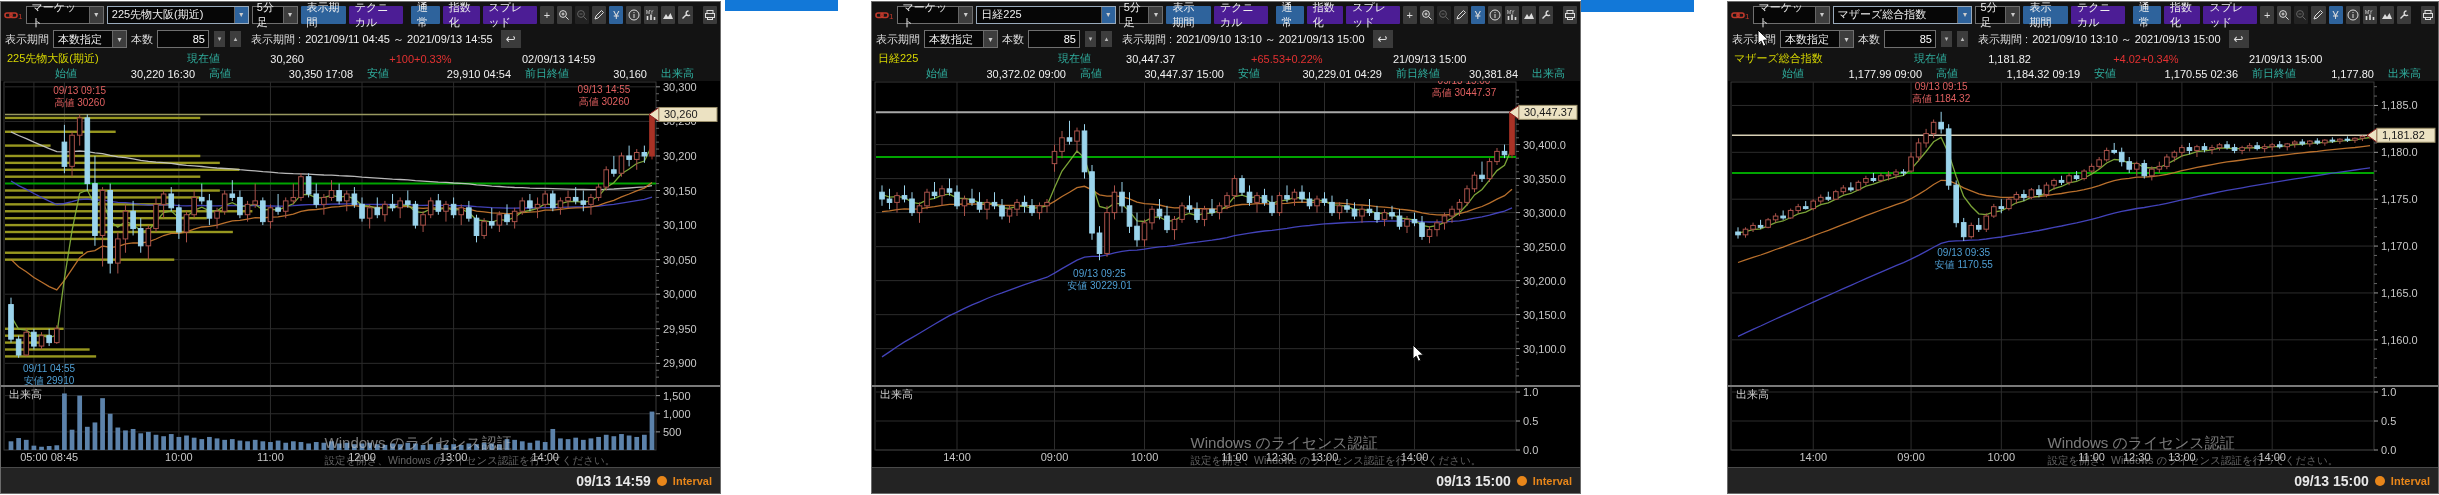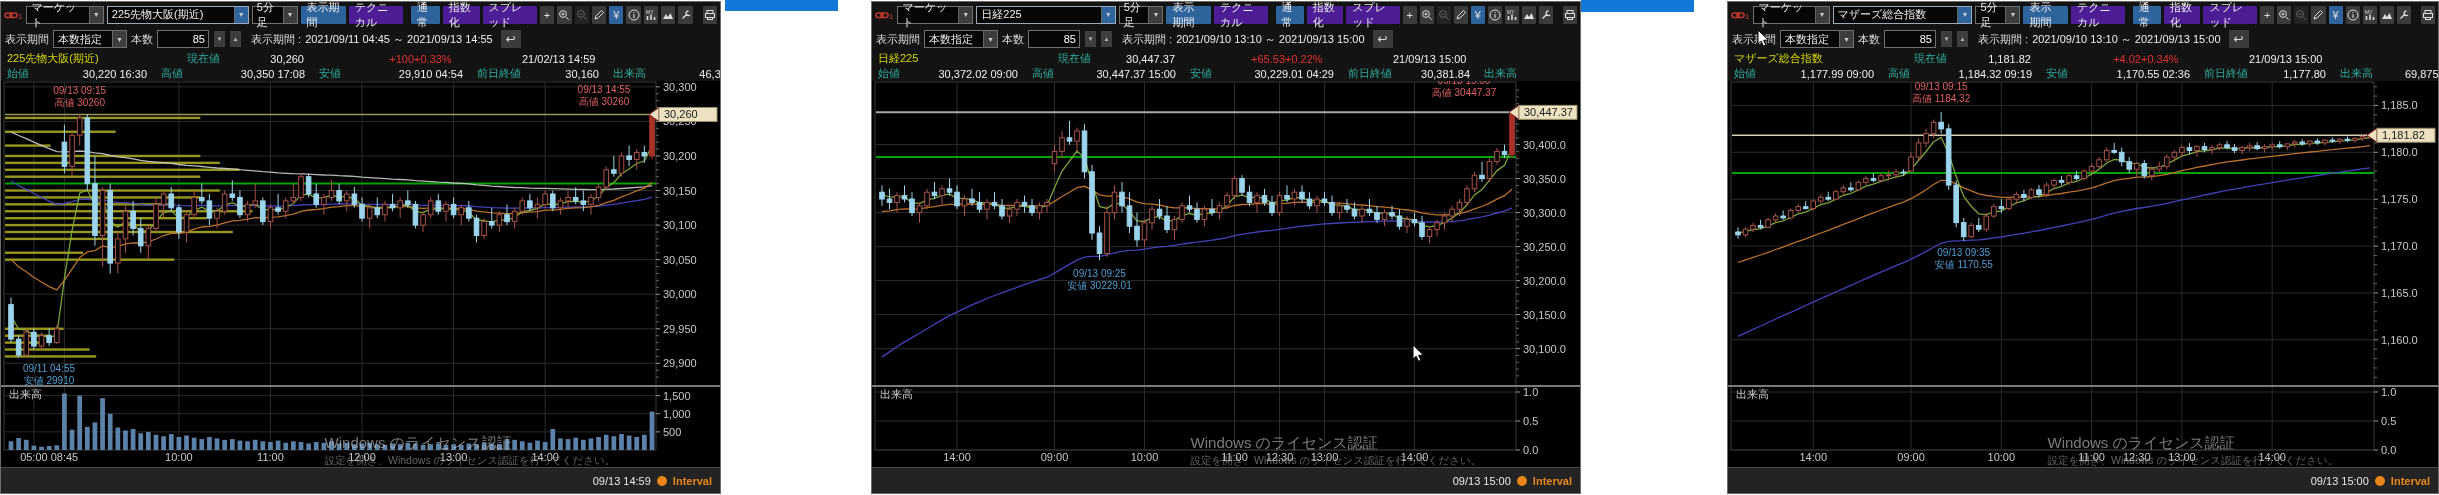--- a/index.html
+++ b/index.html
@@ -27,29 +27,29 @@
   .rangetxt{color:#eee;font-size:11px;}
   .resetbtn{width:20px;height:18px;background:#3b3b3b;color:#ddd;display:flex;align-items:center;justify-content:center;font-size:12px;margin-left:4px;}
   .ttl{color:#d6d600;flex:0 0 180px;}
   .teal{color:#2fae9e;}
   .red{color:#e23131;}
   .wht{color:#f0f0f0;}
   .r3 .pr{flex:0 0 84px;text-align:right;}
   .r3 .chg{flex:0 0 110px;text-align:right;}
   .r3 .pct{flex:0 0 92px;text-align:left;}
   .r3 .dt{margin-left:16px;}
-  .r4 .lab{flex:0 0 44px;}
+  .r4 .lab{flex:0 0 44px;margin-left:48px;}
   .r4 .lab.wide{flex:0 0 58px;}
   .r4 .val{text-align:right;color:#f0f0f0;}
   .license{position:absolute;color:rgba(195,195,195,.62);pointer-events:none;white-space:nowrap;}
   .license .l1{font-size:15px;}
   .license .l2{font-size:10.5px;color:rgba(195,195,195,.5);margin-top:1px;}
   .statusbar{position:absolute;left:0;right:0;bottom:0;height:26px;background:#232323;border-top:1px solid #4a4a4a;
              display:flex;align-items:center;justify-content:flex-end;gap:6px;padding-right:8px;box-sizing:border-box;}
-  .statusbar .stime{color:#e8e8e8;font-size:11px;font-weight:normal;}
+  .statusbar .stime{color:#e8e8e8;font-size:14px;font-weight:bold;}
   .statusbar .dot{width:10px;height:10px;border-radius:50%;background:#e8861a;}
   .statusbar .intv{color:#e8861a;font-size:11px;font-weight:bold;}
   .linkicon{display:flex;align-items:flex-end;color:#c0392b;font-size:8px;margin-right:1px;}
   .cursor{position:absolute;z-index:50;}
 </style>
 </head>
 <body>
 
 <div class="strip" style="left: 725px; top: 0px; width: 113px; height: 11px; background: rgb(18, 120, 216);"></div>
 <div class="strip" style="left: 1581px; top: 0px; width: 113px; height: 12px; background: rgb(18, 120, 216);"></div>
@@ -525,21 +525,21 @@
         <span class="lbl" style="margin-left:6px">表示期間 :</span>
         <span class="rangetxt">2021/09/11 04:45 ～ 2021/09/13 14:55</span>
         <span class="resetbtn">↩</span>
       </div>
       <div class="r3">
         <span class="ttl">225先物大阪(期近)</span>
         <span class="teal">現在値</span>
         <span class="wht pr">30,260</span>
         <span class="red chg">+100</span>
         <span class="red pct">+0.33%</span>
-        <span class="wht dt">21/02/13  14:59</span>
+        <span class="wht dt">02/09/13  14:59</span>
       </div>
       <div class="r4">
         <span class="teal lab">始値</span>
         <span class="val" style="flex:0 0 96px">30,220 16:30</span>
         <span class="teal lab" style="margin-left:14px">高値</span>
         <span class="val" style="flex:0 0 100px">30,350 17:08</span>
         <span class="teal lab" style="margin-left:14px">安値</span>
         <span class="val" style="flex:0 0 100px">29,910 04:54</span>
         <span class="teal lab wide" style="margin-left:14px">前日終値</span>
         <span class="val" style="flex:0 0 64px">30,160</span>

